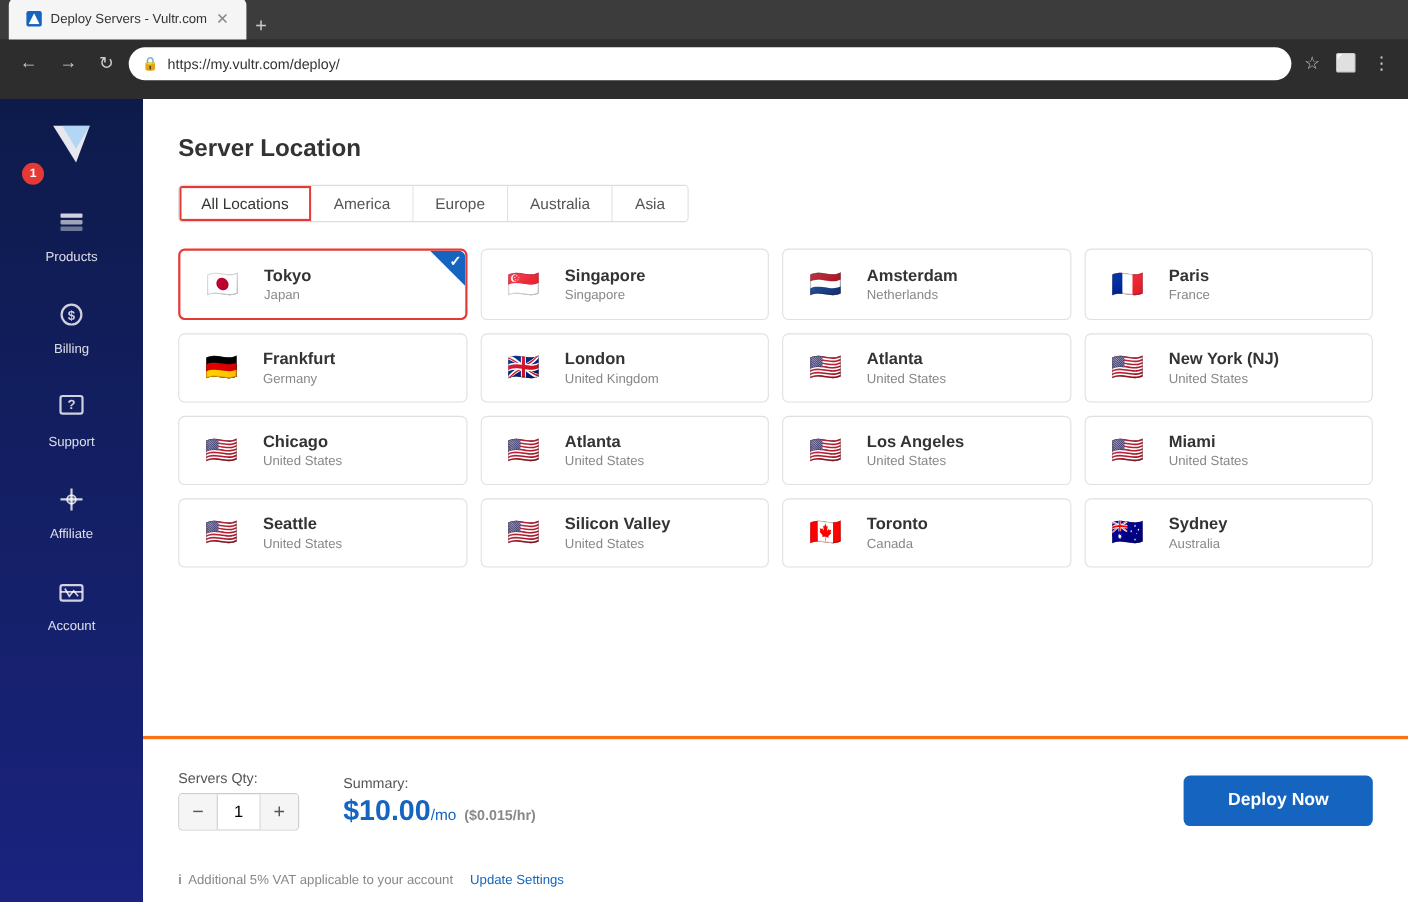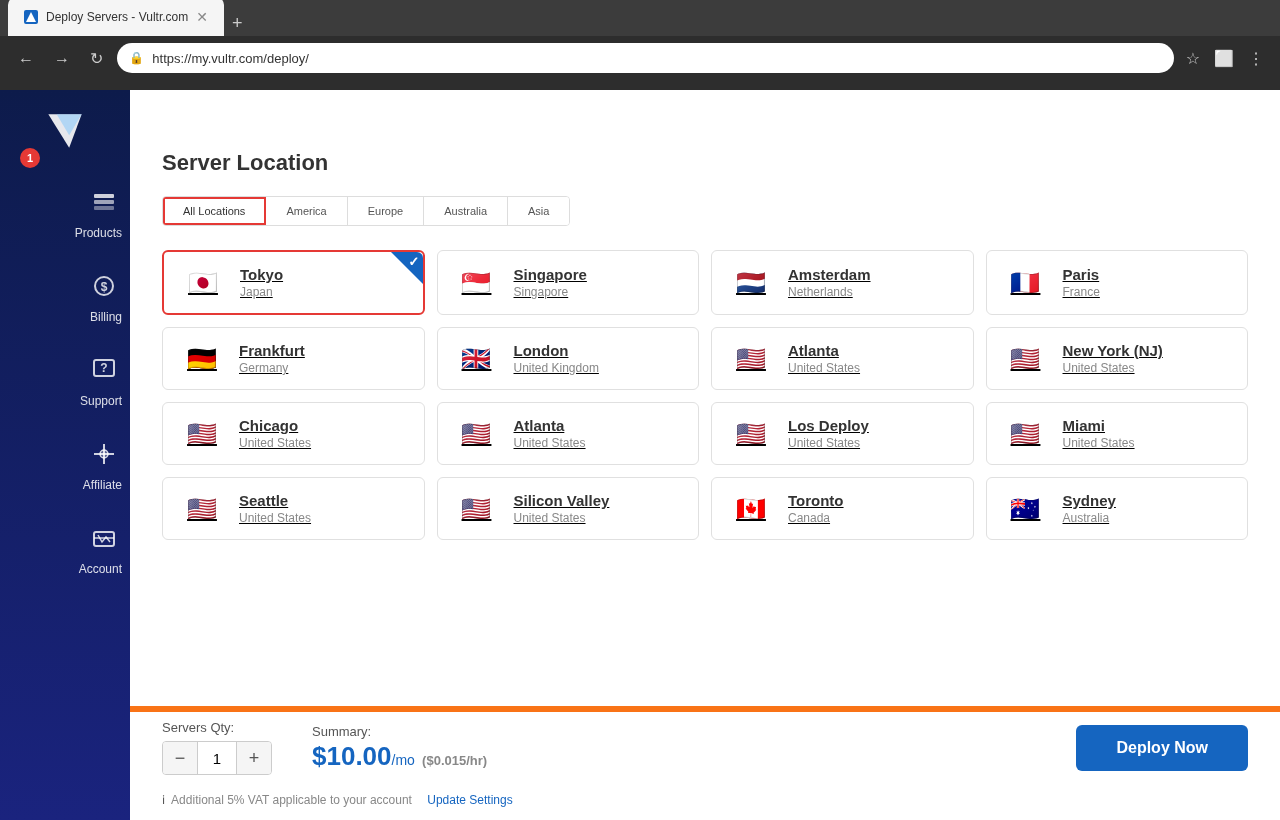--- a/index.html
+++ b/index.html
@@ -22,48 +22,48 @@
     .toolbar-right .icon-btn { background: transparent; border: none; color: #ccc; font-size: 16px; cursor: pointer; padding: 4px; }
 
     
     .app { display: flex; flex: 1; overflow: hidden; }
 
     
     .sidebar { width: 130px; background: linear-gradient(180deg, #0d1b4b 0%, #1a237e 100%); display: flex; flex-direction: column; align-items: center; padding: 16px 0; gap: 4px; flex-shrink: 0; position: relative; }
     .sidebar-logo { width: 50px; height: 50px; margin-bottom: 12px; }
     .sidebar-logo svg { width: 100%; height: 100%; }
     .sidebar-badge { position: absolute; top: 58px; left: 20px; background: #e53935; color: white; font-size: 11px; font-weight: bold; width: 20px; height: 20px; border-radius: 50%; display: flex; align-items: center; justify-content: center; }
-    .sidebar-item { display: flex; flex-direction: column; align-items: flex-end; padding: 12px 8px; width: 100%; cursor: pointer; gap: 6px; color: rgba(255,255,255,0.8); }
+    .sidebar-item { display: flex; flex-direction: column; align-items: center; padding: 12px 8px; width: 100%; cursor: pointer; gap: 6px; color: rgba(255,255,255,0.8); }
     .sidebar-item .item-icon { width: 36px; height: 36px; display: flex; align-items: center; justify-content: center; }
     .sidebar-item .item-label { font-size: 12px; color: rgba(255,255,255,0.85); }
 
     
     .main { flex: 1; background: #fff; overflow-y: auto; display: flex; flex-direction: column; }
-    .content { padding: 12px 32px; flex: 1; margin-top: 48px; }
+    .content { padding: 32px 32px; flex: 1; }
 
     .section-title { font-size: 22px; font-weight: 600; color: #333; margin-bottom: 20px; }
 
     
     .location-tabs { display: flex; gap: 0; margin-bottom: 24px; border: 1px solid #ddd; border-radius: 4px; width: fit-content; overflow: hidden; }
-    .location-tab { padding: 8px 20px; font-size: 11px; cursor: pointer; background: #fff; color: #555; border: none; border-right: 1px solid #ddd; }
+    .location-tab { padding: 8px 20px; font-size: 14px; cursor: pointer; background: #fff; color: #555; border: none; border-right: 1px solid #ddd; }
     .location-tab:last-child { border-right: none; }
     .location-tab.active { background: #fff; color: #333; font-weight: 500; outline: 2px solid #e53935; outline-offset: -2px; }
 
     
     .location-grid { display: grid; grid-template-columns: repeat(4, 1fr); gap: 12px; }
-    .location-card { border: 1px solid #e0e0e0; border-radius: 6px; padding: 14px 16px; display: flex; align-items: center; gap: 14px; cursor: pointer; background: #fff; position: relative; transition: border-color 0.15s; text-decoration: underline; }
+    .location-card { border: 1px solid #e0e0e0; border-radius: 6px; padding: 14px 16px; display: flex; align-items: center; gap: 14px; cursor: pointer; background: #fff; position: relative; transition: border-color 0.15s; }
     .location-card.selected { border: 2px solid #e53935; }
     .location-card .check-badge { position: absolute; top: 0; right: 0; width: 0; height: 0; border-top: 32px solid #1565c0; border-left: 32px solid transparent; border-radius: 0 6px 0 0; }
     .location-card .check-badge::after { content: '✓'; position: absolute; top: -30px; right: 3px; color: white; font-size: 13px; font-weight: bold; }
     .location-card .flag { width: 46px; height: 30px; flex-shrink: 0; overflow: hidden; border-radius: 2px; }
     .location-card .loc-info .loc-city { font-size: 15px; font-weight: 600; color: #333; }
     .location-card .loc-info .loc-country { font-size: 12px; color: #888; margin-top: 2px; }
 
     
-    .bottom-bar { border-top: 6px solid #f97316; padding: 8px 32px; display: flex; align-items: center; gap: 40px; background: #fff; }
+    .bottom-bar { border-top: 3px solid #f97316; padding: 28px 32px; display: flex; align-items: center; gap: 40px; background: #fff; }
     .qty-section { display: flex; flex-direction: column; gap: 6px; }
     .qty-label { font-size: 13px; color: #555; }
     .qty-control { display: flex; align-items: center; gap: 0; border: 1px solid #ccc; border-radius: 4px; overflow: hidden; height: 34px; }
     .qty-btn { background: #f5f5f5; border: none; width: 34px; height: 34px; font-size: 18px; cursor: pointer; color: #555; display: flex; align-items: center; justify-content: center; }
     .qty-value { width: 40px; text-align: center; font-size: 15px; border-left: 1px solid #ccc; border-right: 1px solid #ccc; height: 34px; display: flex; align-items: center; justify-content: center; font-weight: 500; }
     .summary-section { display: flex; flex-direction: column; gap: 2px; }
     .summary-label { font-size: 13px; color: #555; }
     .summary-price { font-size: 26px; font-weight: 700; color: #1565c0; }
     .summary-price .per-mo { font-size: 14px; font-weight: 400; color: #1565c0; }
     .summary-price .per-hr { font-size: 13px; color: #888; font-weight: 700; }
@@ -280,21 +280,21 @@
           <div class="flag flag-us"></div>
           <div class="loc-info">
             <div class="loc-city">Atlanta</div>
             <div class="loc-country">United States</div>
           </div>
         </div>
 
         <div class="location-card">
           <div class="flag flag-us"></div>
           <div class="loc-info">
-            <div class="loc-city">Los Deploy</div>
+            <div class="loc-city">Los Angeles</div>
             <div class="loc-country">United States</div>
           </div>
         </div>
 
         <div class="location-card">
           <div class="flag flag-us"></div>
           <div class="loc-info">
             <div class="loc-city">Miami</div>
             <div class="loc-country">United States</div>
           </div>

